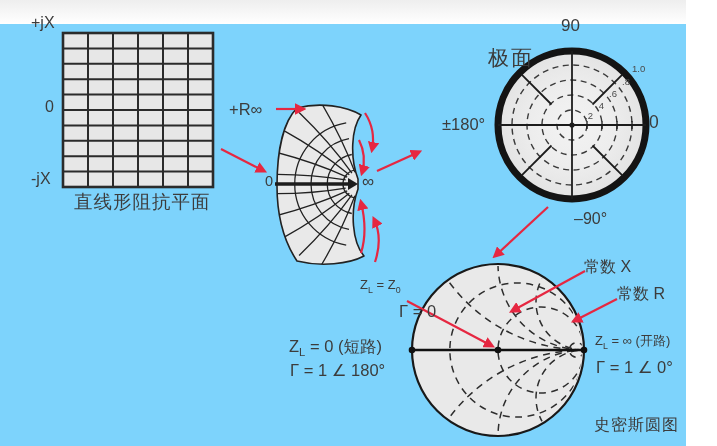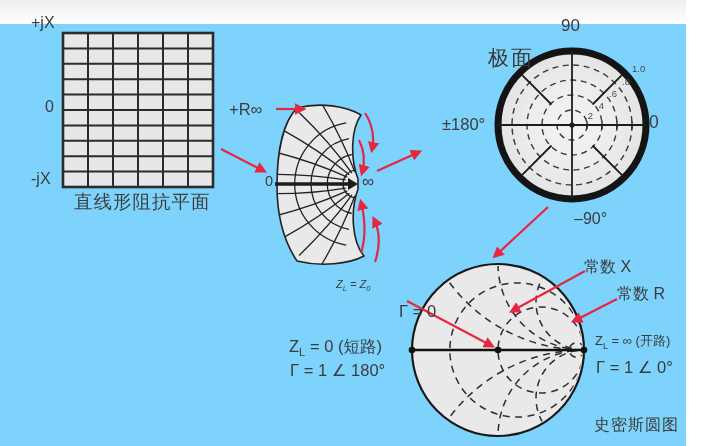--- a/index.html
+++ b/index.html
@@ -128,21 +128,21 @@
   <div class="lbl" style="left:561px;top:17px;font-size:17px;">90</div>
   <div class="lbl" style="left:649px;top:113px;font-size:17.5px;">0</div>
   <div class="lbl" style="left:442px;top:115px;font-size:16.5px;">±180°</div>
   <div class="lbl" style="left:550px;top:210px;font-size:16px;margin-left:24px;">–90°</div>
   <span class="tick" style="left:585px;top:110px;">.2</span>
   <span class="tick" style="left:596px;top:100px;">.4</span>
   <span class="tick" style="left:609px;top:88px;">.6</span>
   <span class="tick" style="left:622px;top:76px;">.8</span>
   <span class="tick" style="left:632px;top:63px;">1.0</span>
 
-  <div class="lbl" style="left:336px;top:278px;font-size:11px;font-style:italic;">
+  <div class="lbl" style="left:360px;top:278px;font-size:13px;">
     <span>Z</span><sub>L</sub><span> = Z</span><sub>0</sub>
   </div>
   <div class="lbl" style="left:355px;top:302px;font-size:16.5px;margin-left:44px;">Γ = 0</div>
 
   <div class="lbl" style="left:289px;top:337px;font-size:16.5px;">
     <span>Z</span><sub>L</sub><span> = 0 (短路)</span>
   </div>
   <div class="lbl" style="left:290px;top:361px;font-size:16.5px;">Γ = 1 ∠ 180°</div>
 
   <div class="lbl" style="left:595px;top:334px;font-size:13px;">

